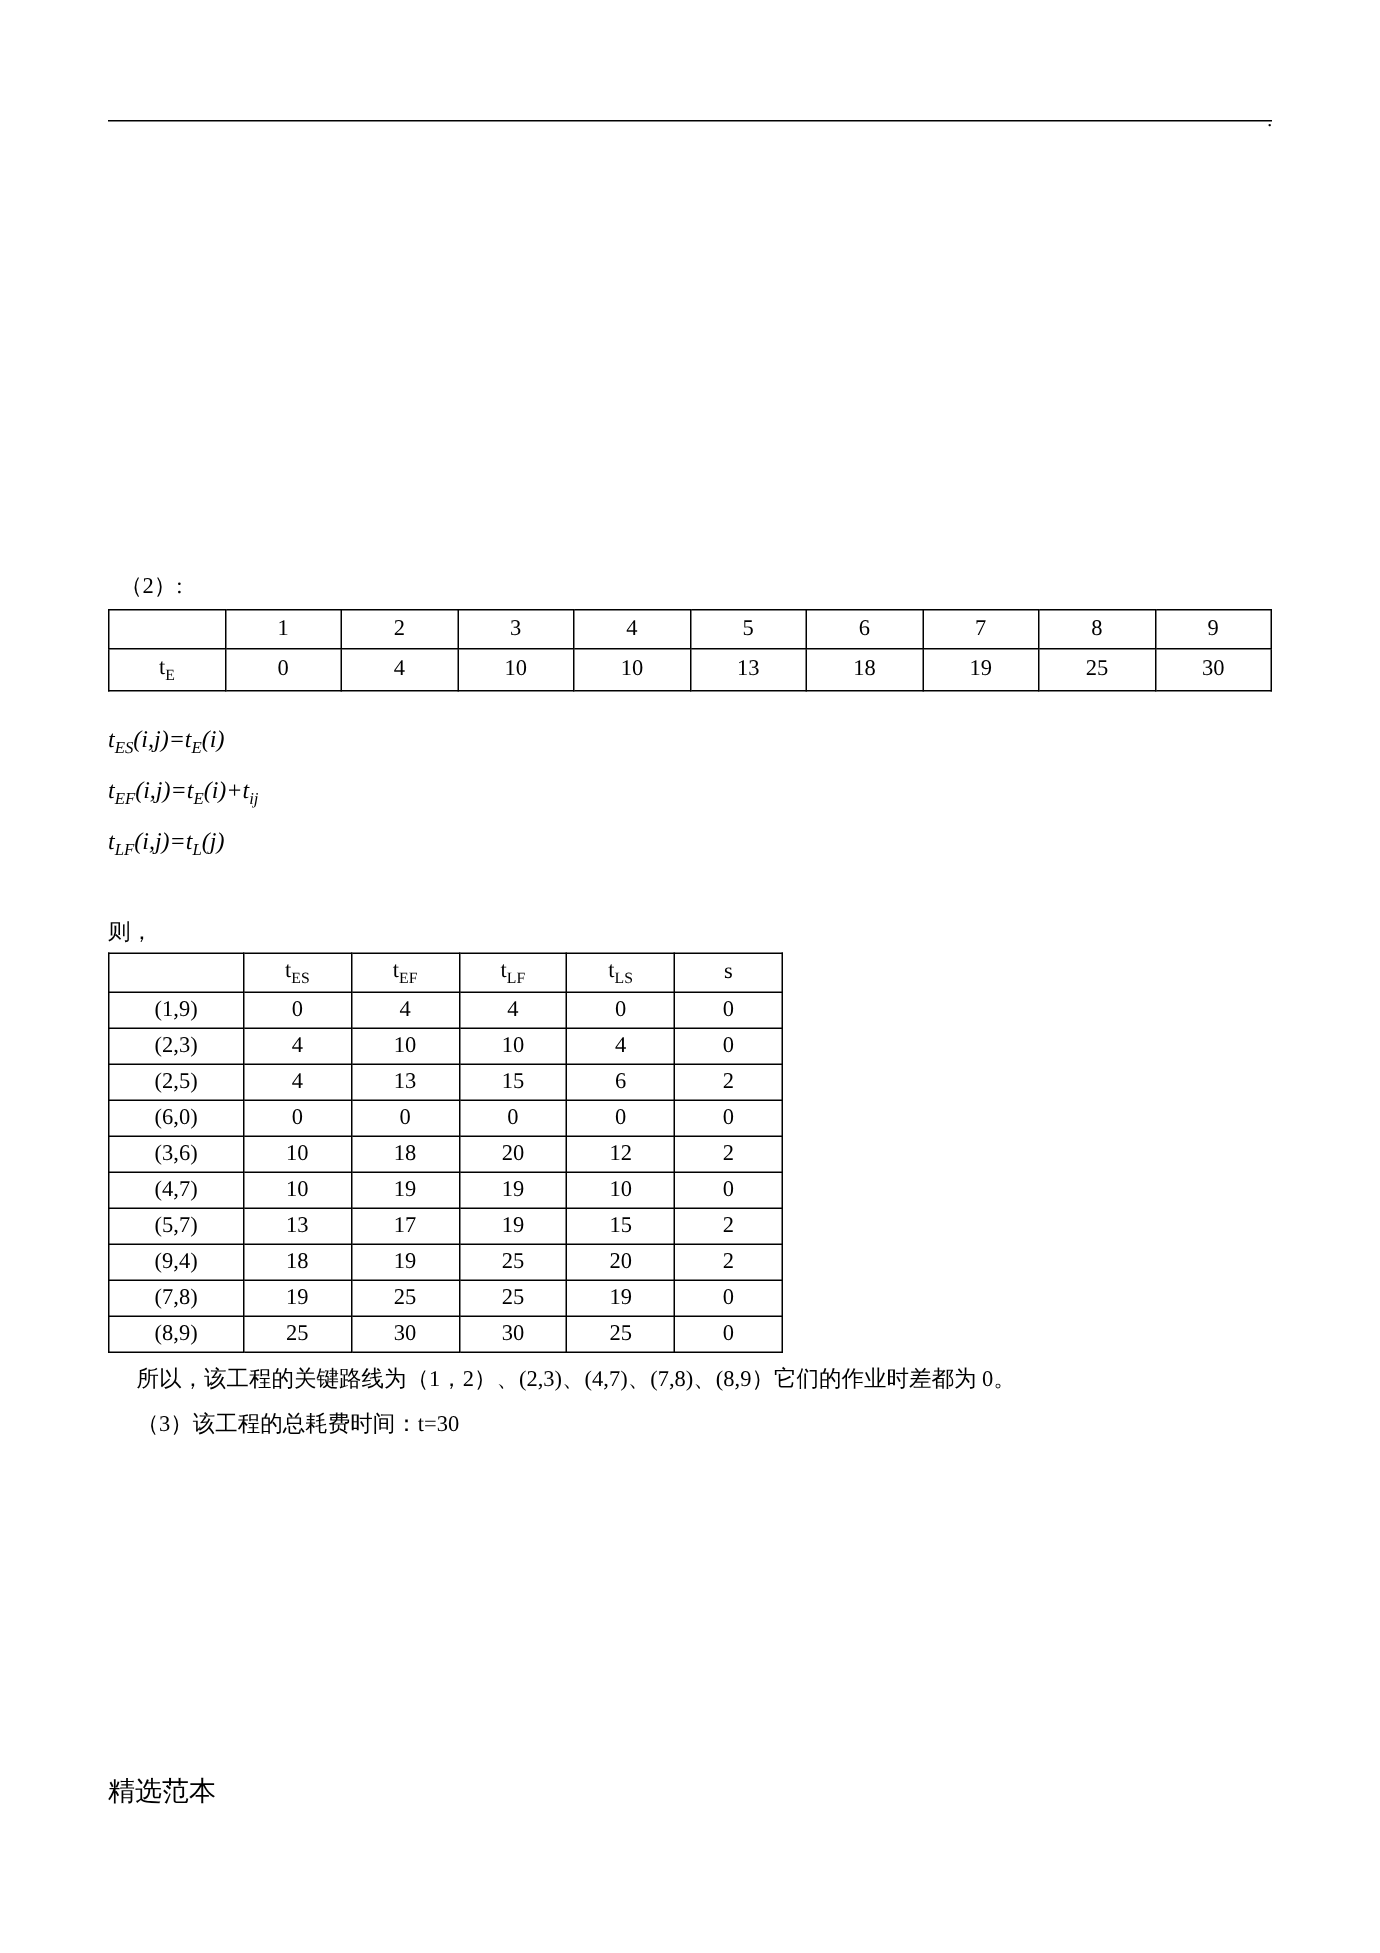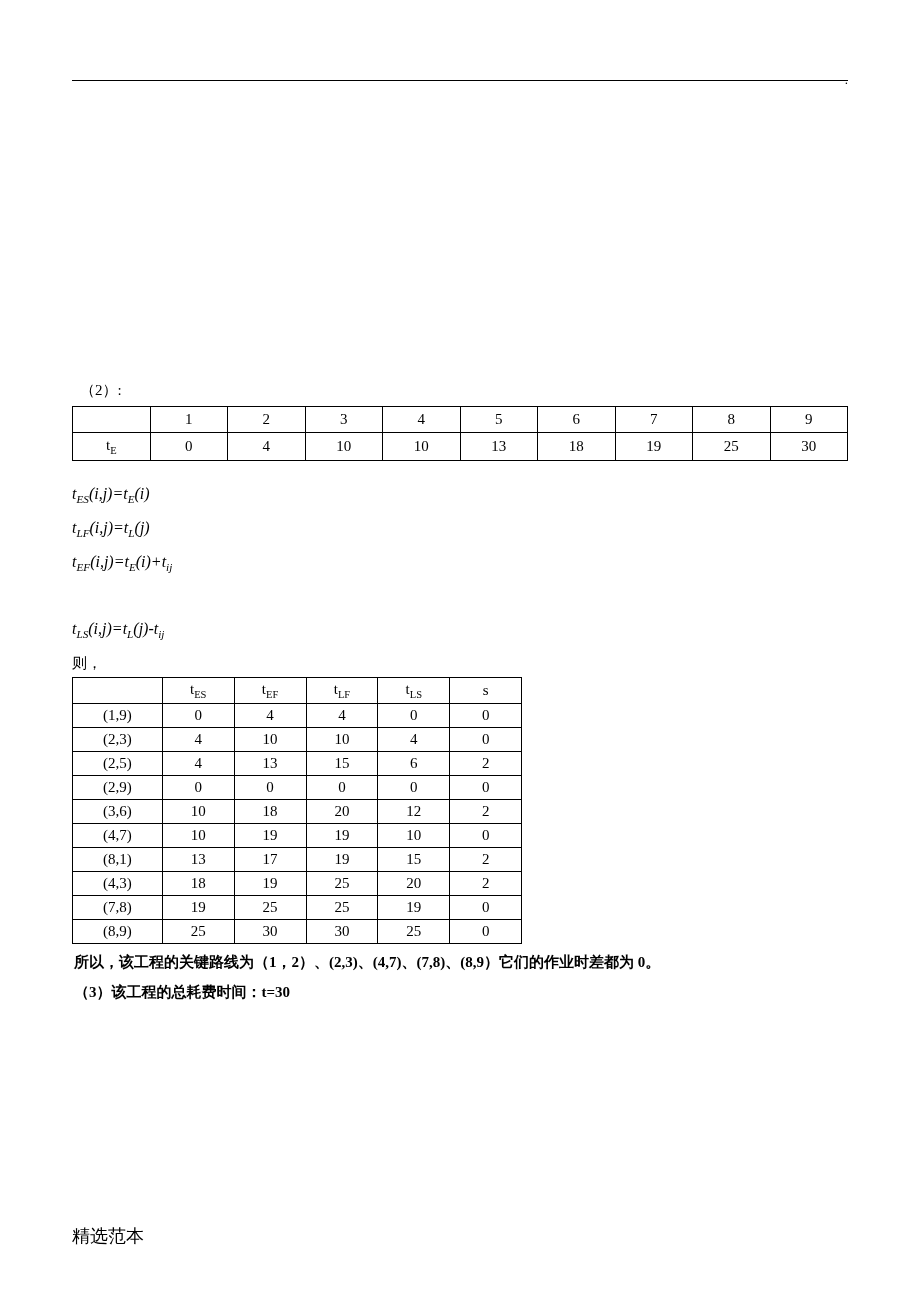--- a/index.html
+++ b/index.html
@@ -69,23 +69,22 @@
   .t2 th, .t2 td {
     border: 1px solid #000;
     text-align: center;
     font-weight: normal;
     padding: 3px 0;
     font-size: 15px;
   }
   .t2 .c0 { width: 20%; }
   .t2 .cc { width: 16%; margin-top: 21px; }
   .conclusion {
-    margin: 6px 0 0 2px;
+    margin: 6px 0 0 19px;
     line-height: 1.6;
-    font-weight: bold;
   }
   .footer {
     margin-top: 220px;
     font-size: 18px;
   }
   sub {
     font-size: 0.7em;
     vertical-align: sub;
   }
 </style>
@@ -121,24 +120,23 @@
       <td>13</td>
       <td>18</td>
       <td>19</td>
       <td>25</td>
       <td>30</td>
     </tr>
   </tbody>
     </table>
 
   <div class="formula">t<sub>ES</sub>(i,j)=t<sub>E</sub>(i)</div>
+  <div class="formula">t<sub>EF</sub>(i,j)=t<sub>E</sub>(i)+t<sub>ij</sub></div>
   <div class="formula">t<sub>LF</sub>(i,j)=t<sub>L</sub>(j)</div>
-  <div class="formula">t<sub>EF</sub>(i,j)=t<sub>E</sub>(i)+t<sub>ij</sub></div>
   <div class="gap"></div>
-  <div class="formula">t<sub>LS</sub>(i,j)=t<sub>L</sub>(j)-t<sub>ij</sub></div>
 
   <div class="then">则，</div>
 
   <div class="t2-wrap">
     <table class="t2">
       <tbody>
           <tr>
         <td class="c0"></td>
         <td class="cc">t<sub>ES</sub></td>
         <td class="cc">t<sub>EF</sub></td>
@@ -164,21 +162,21 @@
       </tr>
       <tr>
         <td class="c0">(2,5)</td>
         <td>4</td>
         <td>13</td>
         <td>15</td>
         <td>6</td>
         <td>2</td>
       </tr>
       <tr>
-        <td class="c0">(2,9)</td>
+        <td class="c0">(6,0)</td>
         <td>0</td>
         <td>0</td>
         <td>0</td>
         <td>0</td>
         <td>0</td>
       </tr>
       <tr>
         <td class="c0">(3,6)</td>
         <td>10</td>
         <td>18</td>
@@ -188,29 +186,29 @@
       </tr>
       <tr>
         <td class="c0">(4,7)</td>
         <td>10</td>
         <td>19</td>
         <td>19</td>
         <td>10</td>
         <td>0</td>
       </tr>
       <tr>
-        <td class="c0">(8,1)</td>
+        <td class="c0">(5,7)</td>
         <td>13</td>
         <td>17</td>
         <td>19</td>
         <td>15</td>
         <td>2</td>
       </tr>
       <tr>
-        <td class="c0">(4,3)</td>
+        <td class="c0">(9,4)</td>
         <td>18</td>
         <td>19</td>
         <td>25</td>
         <td>20</td>
         <td>2</td>
       </tr>
       <tr>
         <td class="c0">(7,8)</td>
         <td>19</td>
         <td>25</td>

